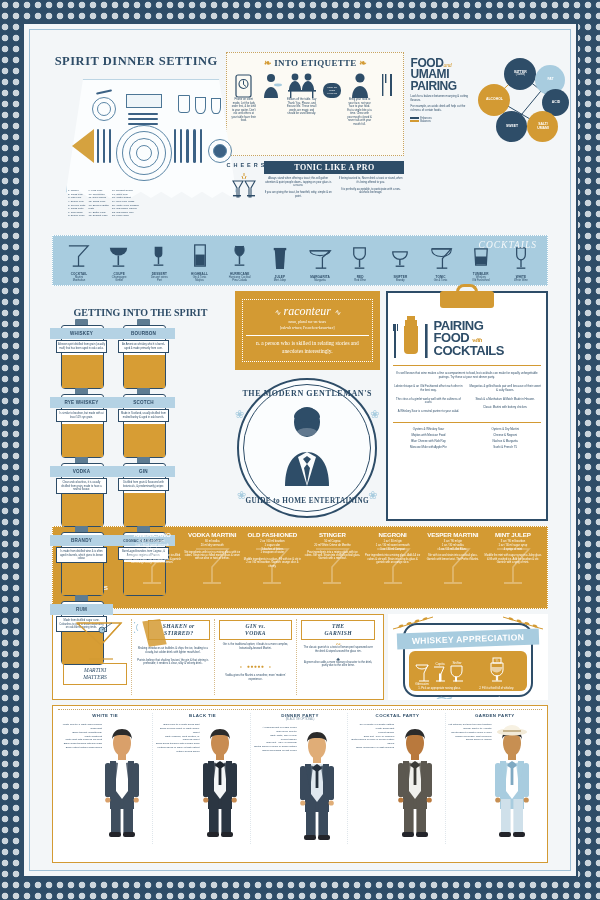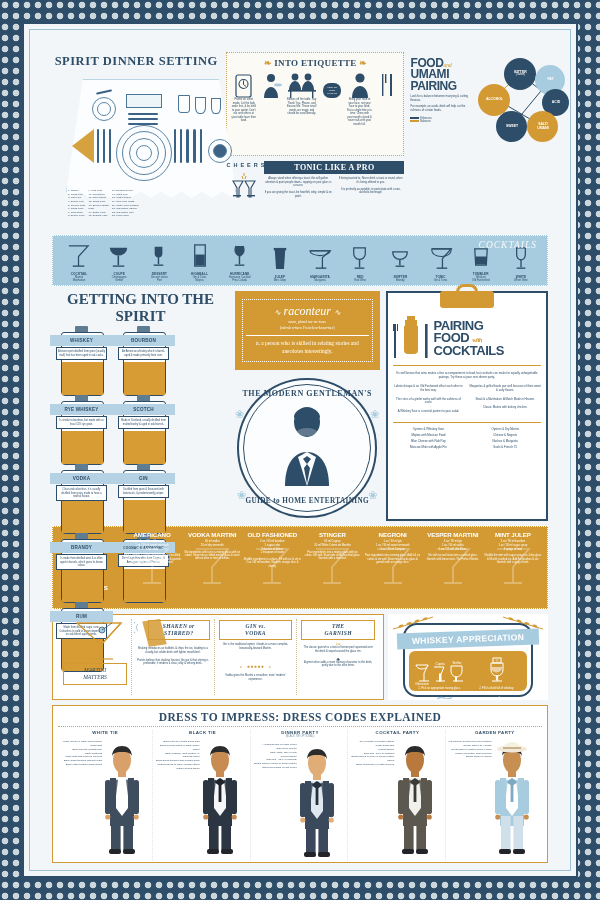--- a/index.html
+++ b/index.html
@@ -94,21 +94,21 @@
   .gw-title{position:absolute;right:10px;top:4px;font-family:"Liberation Serif",serif;font-style:italic;font-size:9.5px;color:#f4f8fa;letter-spacing:1px;}
   .gw-row{display:flex;justify-content:space-between;align-items:flex-end;}
   .gw-item{text-align:center;width:40px;color:#2e4d68;}
   .gw-ico{height:30px;display:flex;align-items:flex-end;justify-content:center;}
   .gw-n{font-size:3.1px;font-weight:bold;letter-spacing:.1px;margin-top:2px;}
   .gw-u{font-size:2.7px;line-height:1.2;}
 
   
   .row-mid{display:flex;gap:6px;margin-top:5px;height:230px;}
   .spirit-col{width:186px;}
-  .spirit-col h2{font-family:"Liberation Serif",serif;font-size:15px;color:#2e4d68;text-align:center;margin:0 0 4px;}
+  .spirit-col h2{font-family:"Liberation Serif",serif;font-size:10px;color:#2e4d68;text-align:center;margin:16px 0 4px;}
   .bottles{display:flex;flex-wrap:wrap;gap:3px;}
   .bottle{width:59px;position:relative;height:66px;}
   .b-ribbon{position:absolute;left:-2px;top:6px;width:63px;height:11px;background:#b4d2e4;
     display:flex;align-items:center;justify-content:center;color:#2e4d68;font-weight:bold;font-size:4.6px;letter-spacing:.2px;}
   .b-body{position:absolute;left:9px;top:3px;width:41px;height:62px;border:1px solid #2e4d68;
     border-radius:3px 3px 4px 4px;background:#fff;}
   .b-fill{position:absolute;left:0;right:0;bottom:0;height:33px;background:#d79d34;}
   .b-label{position:absolute;left:4px;top:18px;right:4px;background:#fff;border:.5px solid #2e4d68;
     font-size:2.6px;line-height:1.25;color:#2e4d68;text-align:center;padding:2px 1px;}
   .b-neck{position:absolute;left:23px;top:-3px;width:13px;height:8px;background:#5e7c92;border-radius:1px;}
@@ -968,21 +968,20 @@
                       <text x="26" y="5" font-size="3.4" fill="#fff" text-anchor="middle" font-family="Liberation Serif" font-style="italic">Aromas</text>
                     </svg></div>
                 </div>
               </div>
           </div>
           <div class="wa-band">WHISKEY APPRECIATION</div>
         </div>
       </div>
 
       <div class="dress">
-        <h2>DRESS TO IMPRESS: DRESS CODES EXPLAINED</h2>
         <div class="dr-row" id="dr-row">
             <div class="dr-col">
               <div class="dr-t">WHITE TIE</div>
               <div class="dr-sub"></div>
               <div class="dr-body">
                 <div class="dr-notes">
                   <div>White bow tie &amp; white wing collared dress shirt</div>
                   <div>Black tailcoat (unbuttoned)</div>
                   <div>White waistcoat</div>
                   <div>White shirt with marcella bib front</div>

